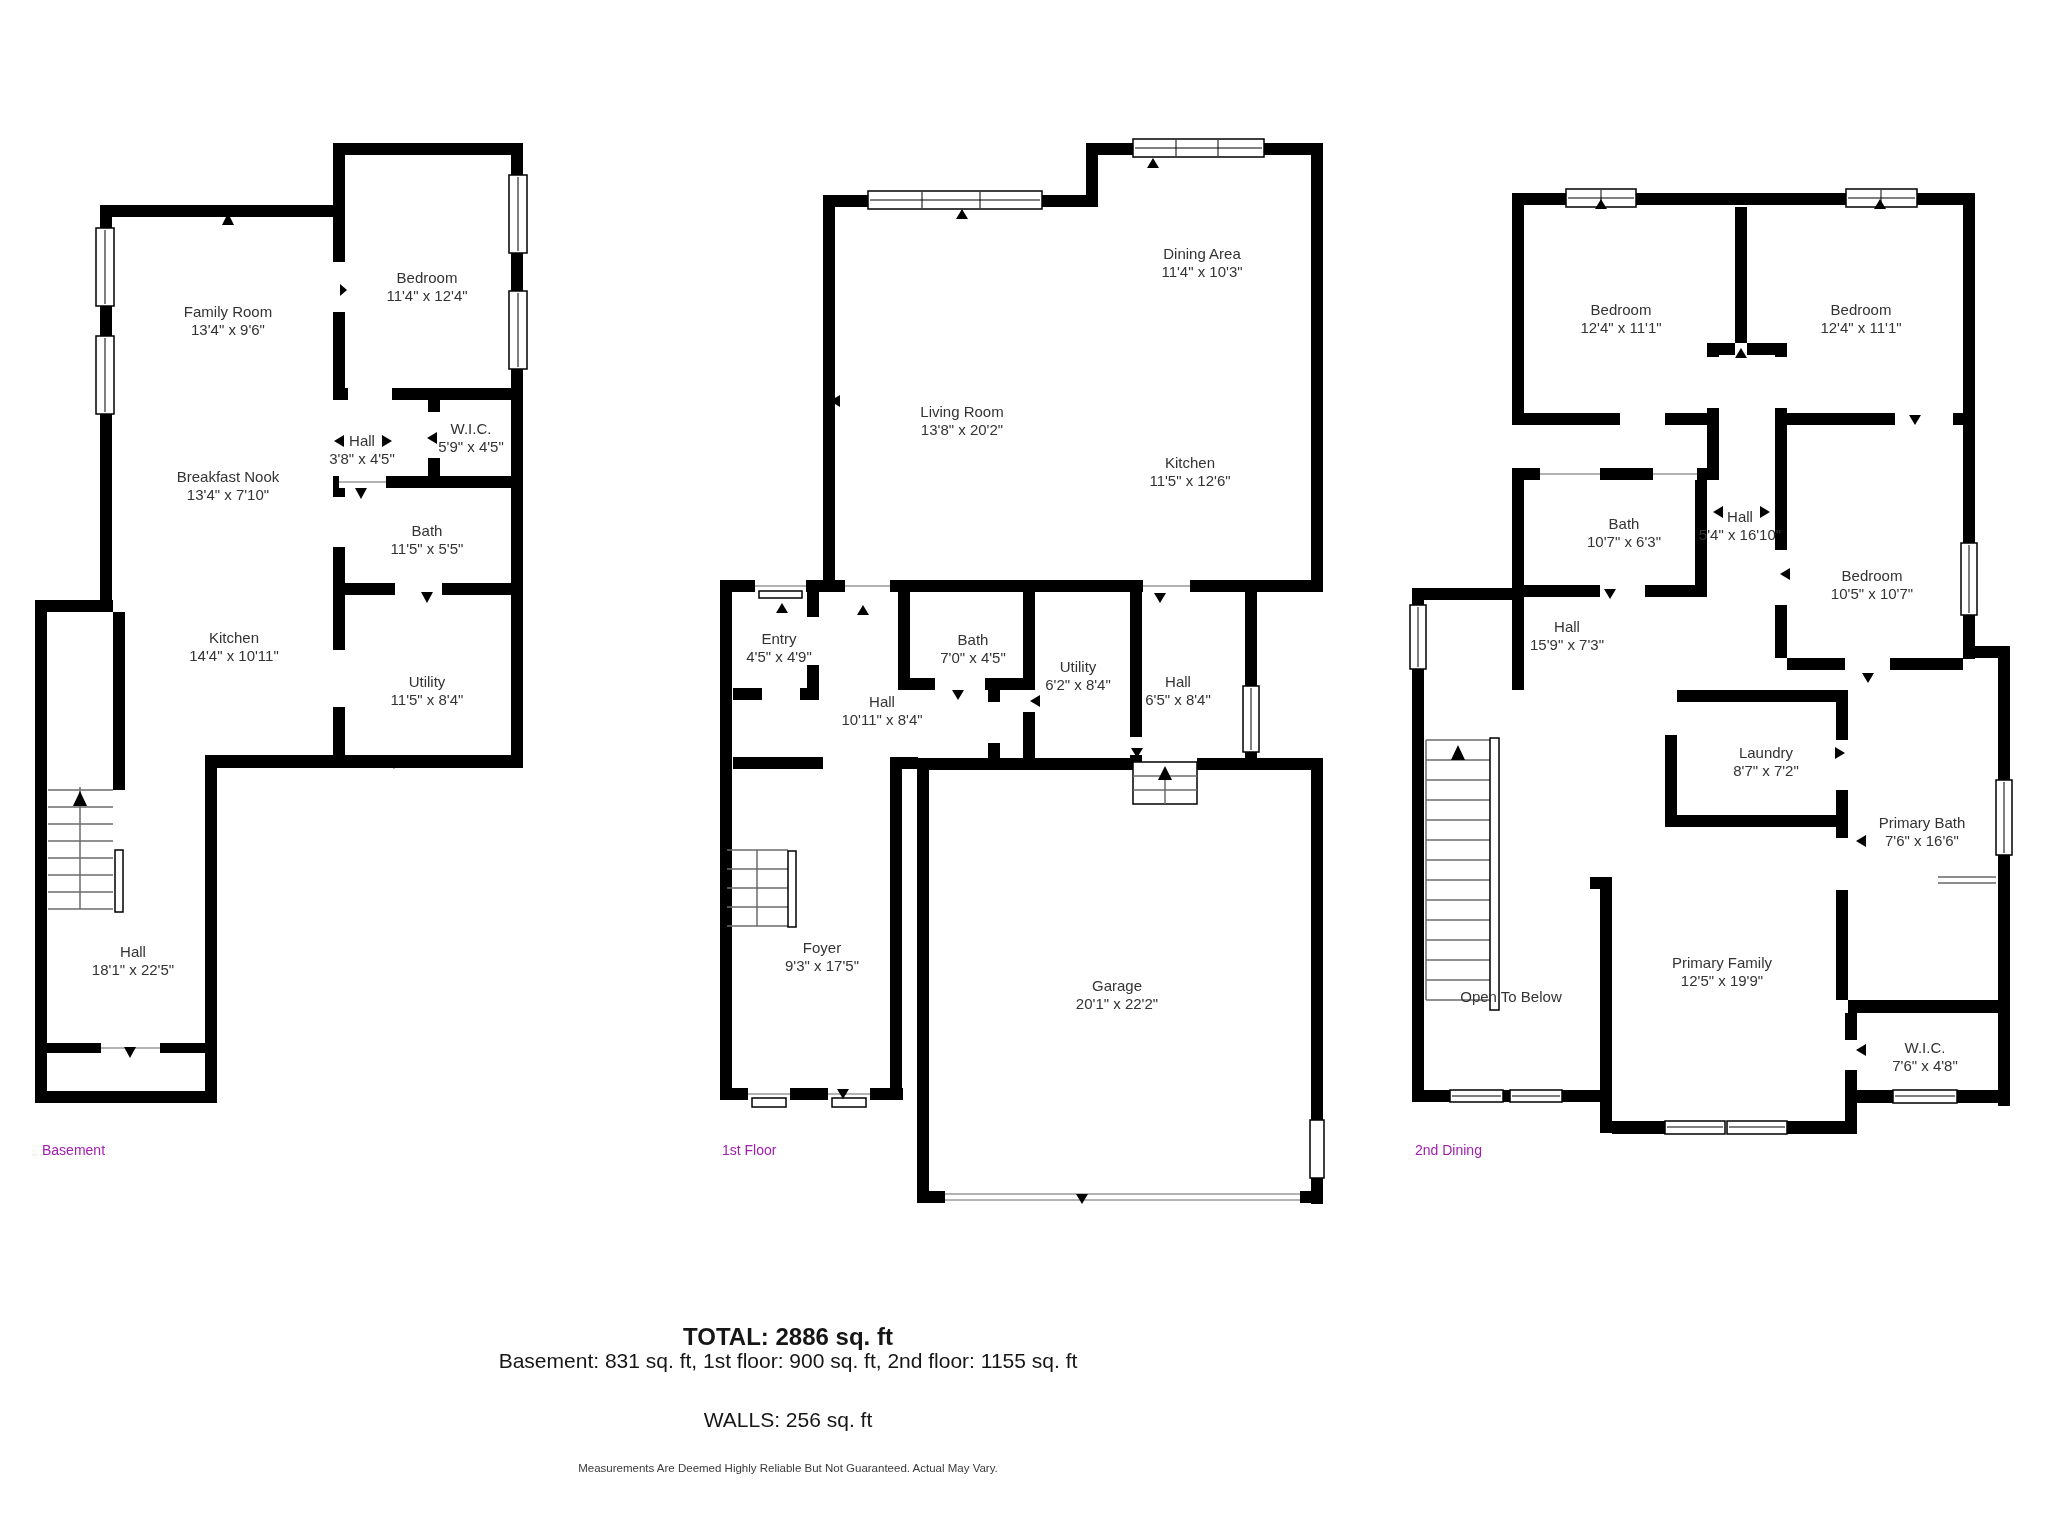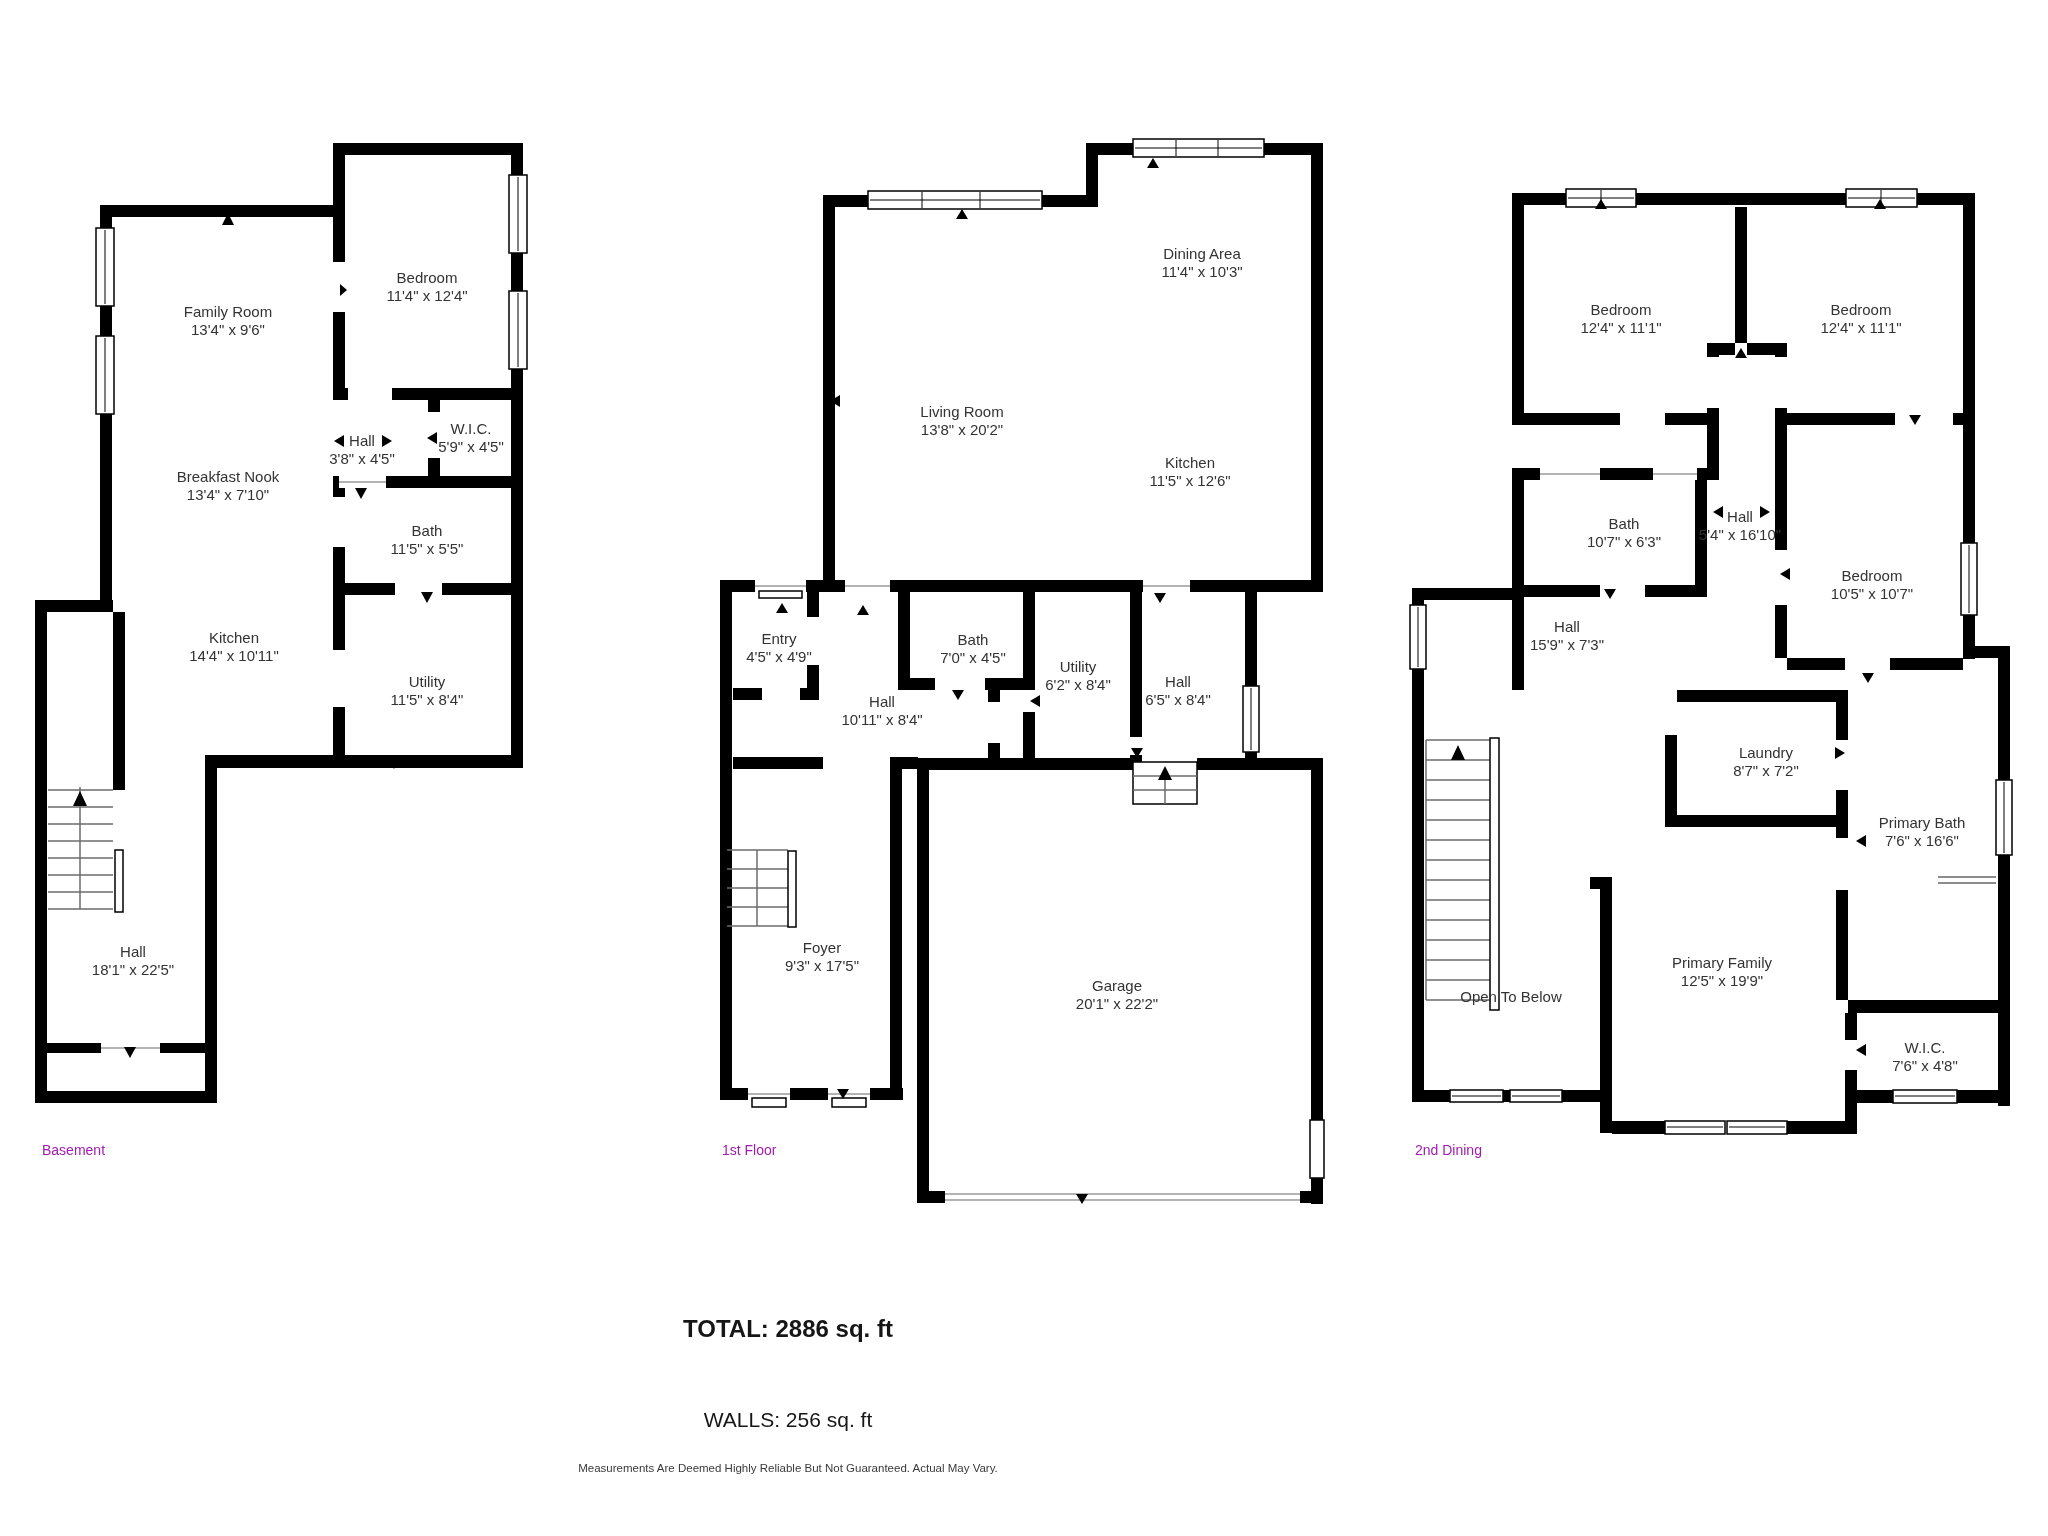--- a/index.html
+++ b/index.html
@@ -3,21 +3,21 @@
 <meta charset="utf-8">
 <style>
   html,body{margin:0;padding:0;background:#fff;}
   body{font-family:"Liberation Sans","DejaVu Sans",sans-serif;}
   .canvas{position:relative;width:2048px;height:1536px;background:#ffffff;overflow:hidden;}
   .plan-svg{position:absolute;left:0;top:0;}
   .rlabel{position:absolute;transform:translateX(-50%);text-align:center;
           font-size:15px;line-height:18px;color:#333;white-space:nowrap;}
   .floorcap{position:absolute;font-size:14px;color:#a21caf;white-space:nowrap;}
   .sum{position:absolute;left:288px;width:1000px;text-align:center;color:#161616;}
-  .sum-total{font-size:24px;font-weight:bold;}
+  .sum-total{font-size:24px;font-weight:bold;margin-top:8px;}
   .sum-line{font-size:21px;}
   .sum-disc{font-size:11.5px;color:#3a3a3a;}
   .wall{fill:#000;}
   .wf{fill:#fff;stroke:#000;stroke-width:1.5;}
   .mull{stroke:#000;stroke-width:1;}
   .opn{fill:#fff;}
   .opl{stroke:#9a9a9a;stroke-width:1.5;}
   .tread{stroke:#6b6b6b;stroke-width:1.5;fill:none;}
   .rail{fill:#fff;stroke:#000;stroke-width:1.5;}
   .arr{fill:#000;}
@@ -489,16 +489,17 @@
     <div>Primary Family</div>
     <div>12'5" x 19'9"</div>
   </div>
   <div class="rlabel" style="left:1925px;top:1039px">
     <div>W.I.C.</div>
     <div>7'6" x 4'8"</div>
   </div>
   <div class="floorcap" style="left:1415px;top:1142px">2nd Dining</div>
 
   <div class="sum sum-total" style="top:1315px">TOTAL: 2886 sq. ft</div>
+  <div class="sum sum-line" style="top:1349px">Basement: 831 sq. ft, 1st floor: 900 sq. ft, 2nd floor: 1155 sq. ft</div>
   <div class="sum sum-line" style="top:1408px">WALLS: 256 sq. ft</div>
   <div class="sum sum-disc" style="top:1462px">Measurements Are Deemed Highly Reliable But Not Guaranteed. Actual May Vary.</div>
 
 </div>
 
 </body></html>

